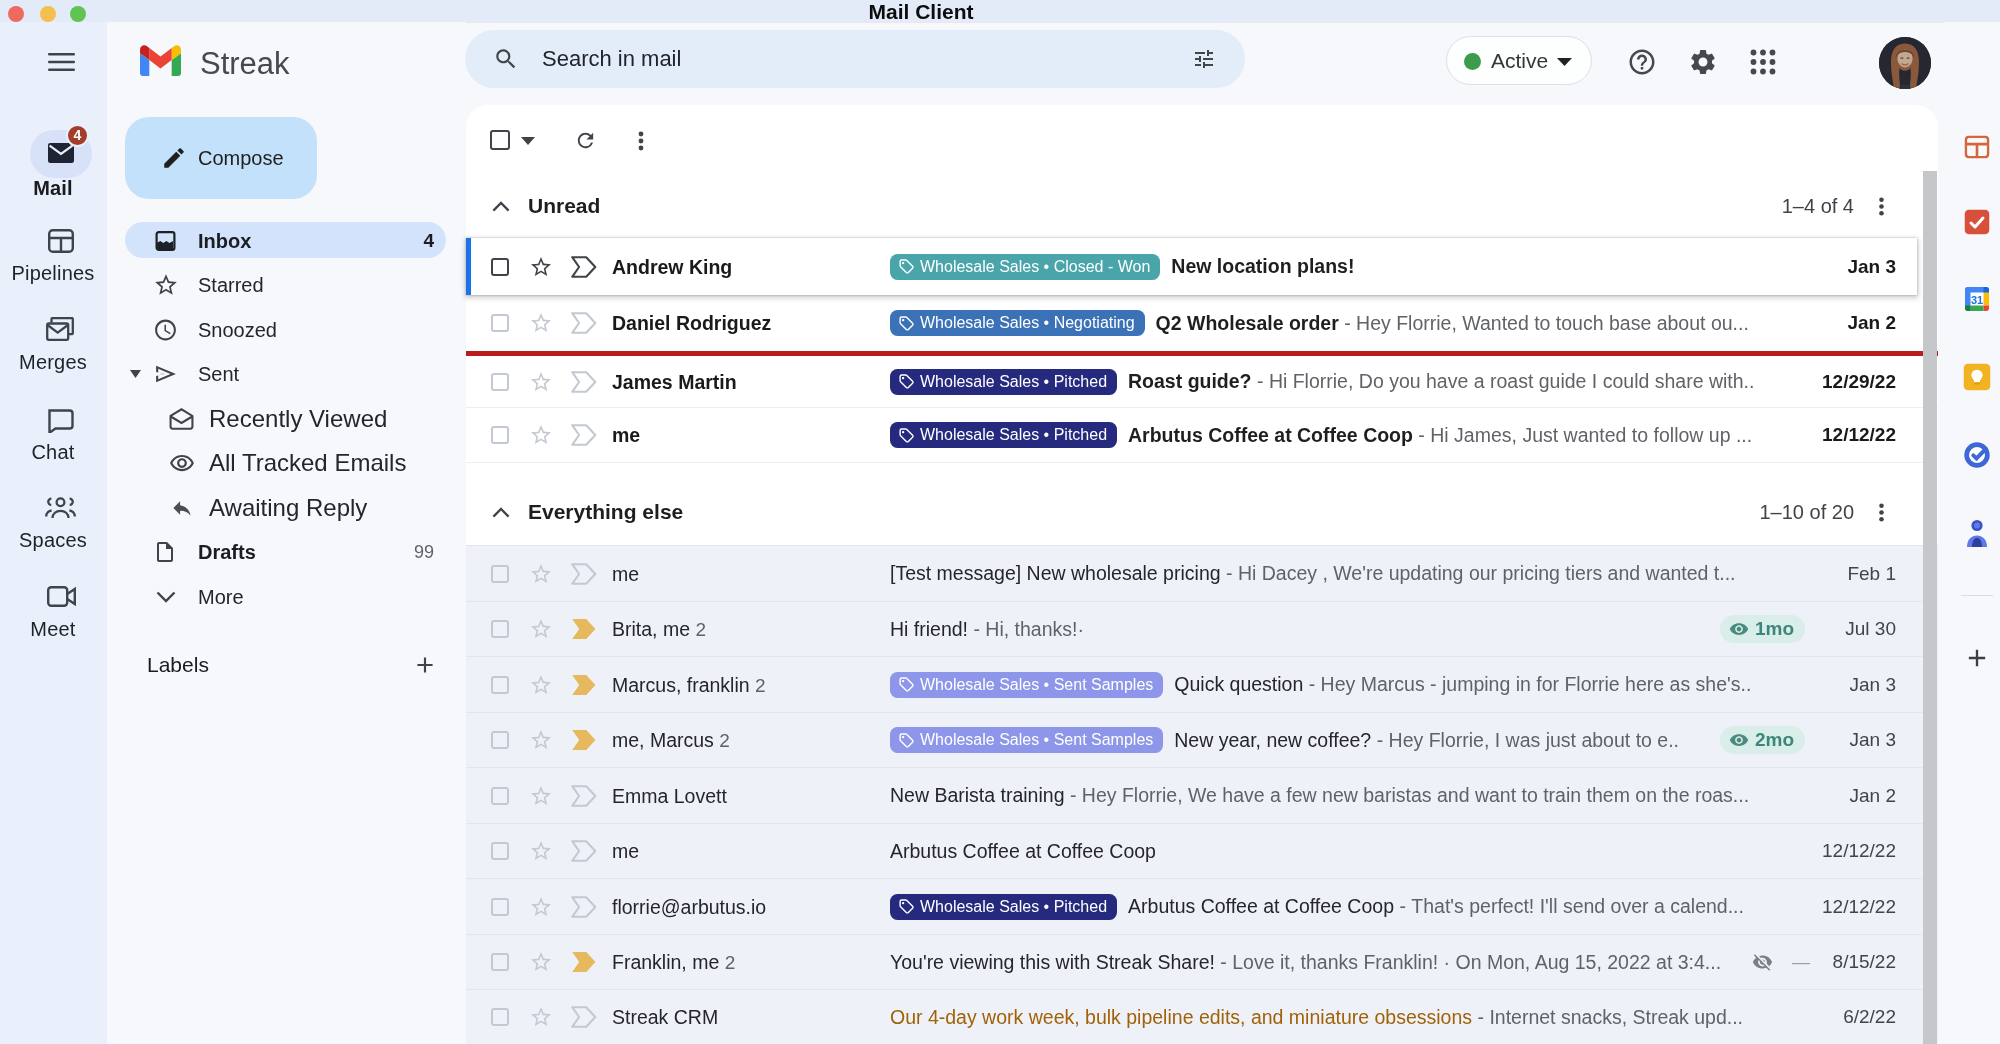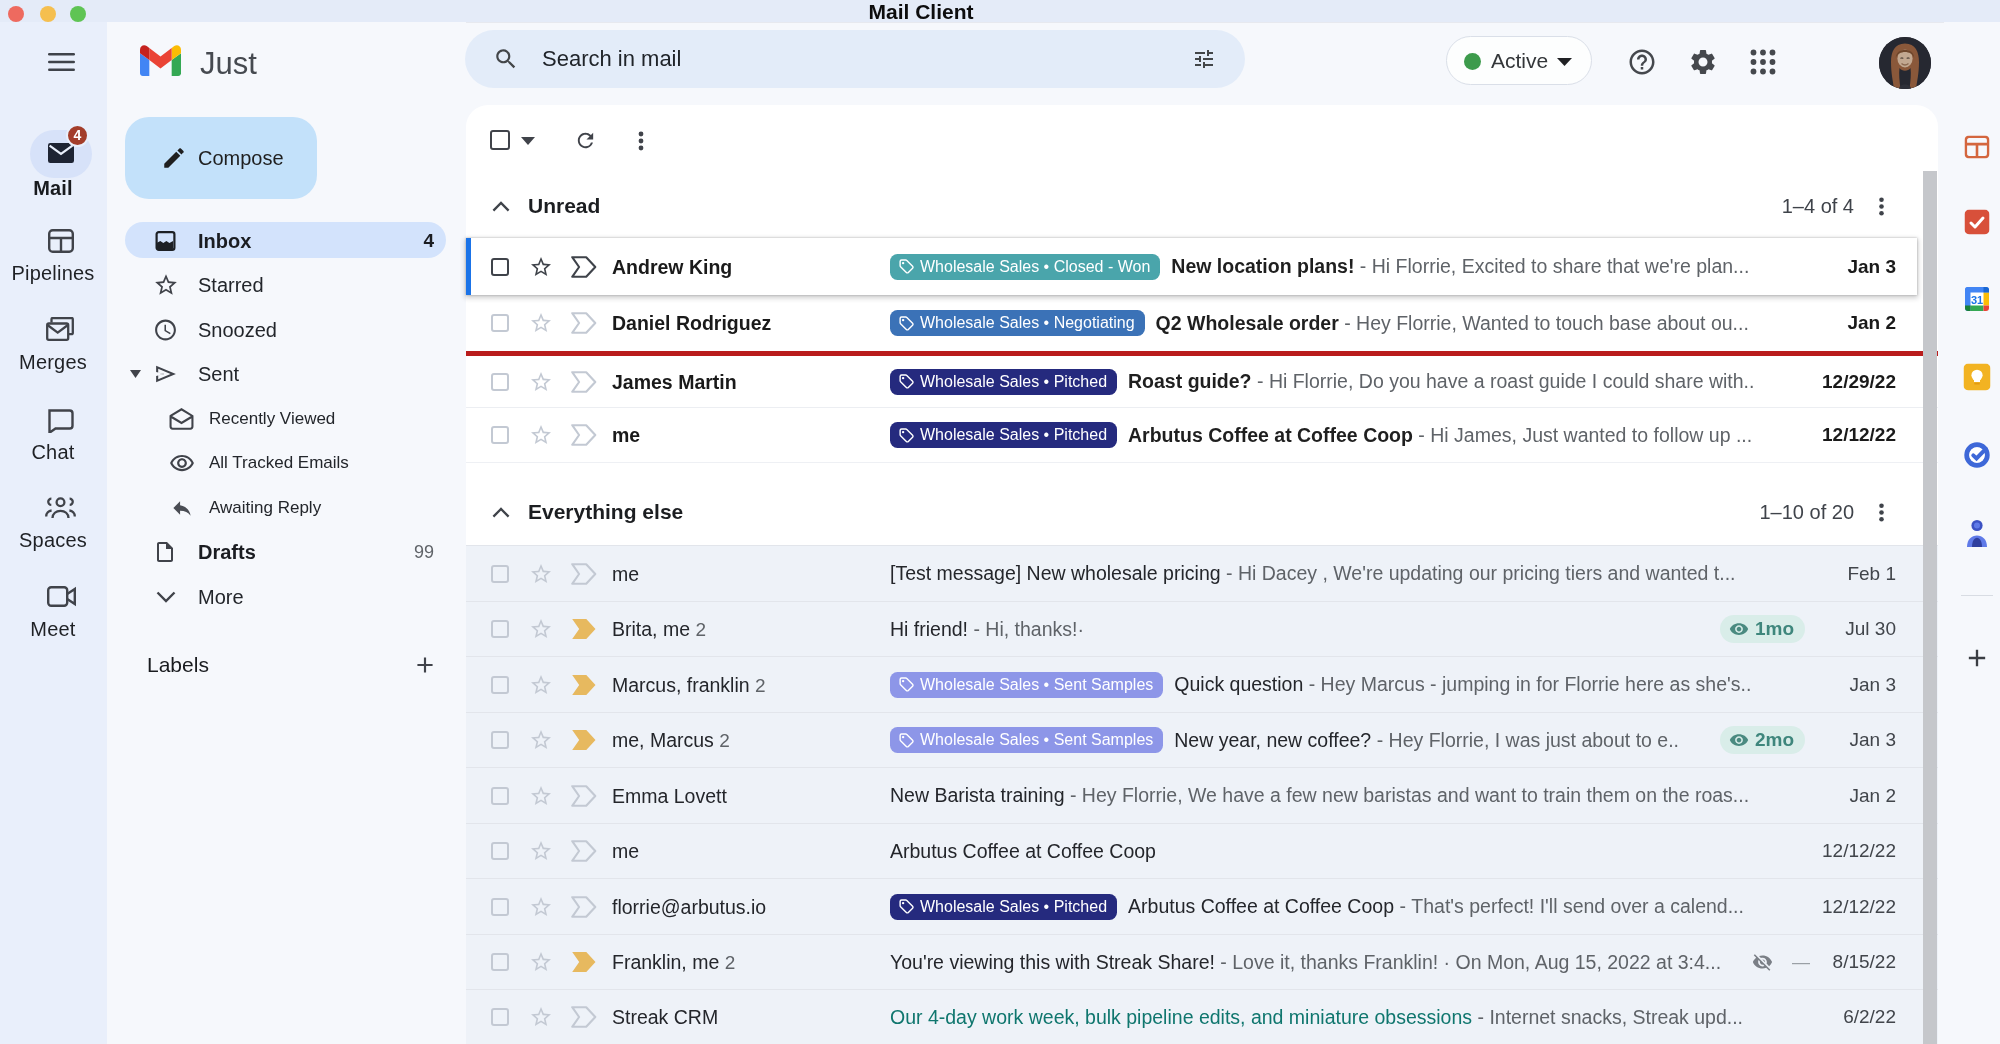--- a/index.html
+++ b/index.html
@@ -15,21 +15,21 @@
 .rail .item{position:absolute;left:0;width:106px;text-align:center}
 .raillabel{font-size:20px;color:#1f2125;letter-spacing:.2px}
 
 .drawer{position:absolute;left:107px;top:22px;width:359px;height:1022px;background:#f6f8fc}
 .compose{position:absolute;left:18px;top:95px;width:192px;height:82px;background:#c3e1fa;border-radius:24px}
 .compose .txt{position:absolute;left:73px;top:0;line-height:82px;font-size:20px;font-weight:500;color:#1f1f1f}
 .navitem{position:absolute;left:0;width:360px;height:45px}
 .navitem .ic{position:absolute;left:46px;top:50%;transform:translateY(-50%)}
 .navitem .ic2{position:absolute;left:62px;top:50%;transform:translateY(-50%)}
 .navitem .lbl{position:absolute;left:91px;top:50%;transform:translateY(-50%);font-size:20px;color:#23262b}
-.navitem .lbl2{position:absolute;left:102px;top:50%;transform:translateY(-50%);font-size:17px;color:#23262b}
+.navitem .lbl2{position:absolute;left:102px;top:50%;transform:translateY(-50%);font-size:24px;color:#23262b}
 .navitem .cnt{position:absolute;right:33px;top:50%;transform:translateY(-50%);font-size:18px;color:#5f6368}
 .inboxpill{position:absolute;left:18px;top:200px;width:321px;height:36px;background:#d3e3fc;border-radius:18px}
 
 .search{position:absolute;left:465px;top:30px;width:780px;height:58px;background:#e3ecf9;border-radius:29px}
 .search .ph{position:absolute;left:77px;top:0;line-height:58px;font-size:22px;color:#20242a}
 .activepill{position:absolute;left:1446px;top:36px;width:146px;height:49px;background:#fdfefe;border:1.5px solid #dadfe8;border-radius:25px}
 .activepill .dot{position:absolute;left:17px;top:16px;width:17px;height:17px;border-radius:50%;background:#3d9b4c}
 .activepill .txt{position:absolute;left:44px;top:0;line-height:47px;font-size:21px;font-weight:500;color:#333639}
 .avatar{position:absolute;left:1879px;top:37px;width:52px;height:52px;border-radius:50%;overflow:hidden;background:#2b2b33}
 
@@ -244,21 +244,21 @@
     </svg>
 </div>
 
 <svg class="abs" style="left:140px;top:45px" width="41" height="31" viewBox="0 0 49.4 37.25">
     <path fill="#4285f4" d="M3.37 37.25h7.86V18.16L0 9.74v24.14c0 1.86 1.51 3.37 3.37 3.37z"></path>
     <path fill="#34a853" d="M38.17 37.25h7.86c1.86 0 3.37-1.51 3.37-3.37V9.74l-11.23 8.42z"></path>
     <path fill="#fbbc04" d="M38.17 3.56v14.6l11.23-8.42V5.25c0-4.17-4.76-6.55-8.09-4.05z"></path>
     <path fill="#ea4335" d="M11.23 18.16V3.56L24.7 13.66 38.17 3.56v14.6L24.7 28.26z"></path>
     <path fill="#c5221f" d="M0 5.25v4.49l11.23 8.42V3.56L8.09 1.2C4.76-1.3 0 1.08 0 5.25z"></path>
   </svg>
-<div class="abs" style="left:200px;top:46px;font-size:31px;color:#464a50">Just</div>
+<div class="abs" style="left:200px;top:46px;font-size:31px;color:#464a50">Streak</div>
 
 <div class="card">
 
   <div class="abs" style="left:24px;top:25px;width:20px;height:20px;border:2px solid #40434a;border-radius:3px"></div>
   <svg class="abs" style="left:55px;top:32px" width="14" height="8" viewBox="0 0 14 8">
       <path fill="#40434a" d="M0 0h14L7 8z"></path>
     </svg>
   <svg class="abs" style="left:108px;top:24px" width="23" height="23" viewBox="0 0 24 24">
       <path fill="#40434a" d="M17.65 6.35A7.958 7.958 0 0 0 12 4c-4.42 0-7.99 3.58-7.99 8s3.57 8 7.99 8c3.73 0 6.84-2.55 7.73-6h-2.08a5.99 5.99 0 0 1-5.65 4c-3.31 0-6-2.69-6-6s2.69-6 6-6c1.66 0 3.14.69 4.22 1.78L13 11h7V4l-2.35 2.35z"></path>
     </svg>
@@ -294,21 +294,20 @@
       <svg class="abs" style="left:104px;top:50%;transform:translateY(-50%)" width="27" height="22" viewBox="0 0 27 22">
         <path fill="none" stroke="#3f434a" stroke-width="2.1" stroke-linejoin="round" d="M2.2 1.2h14L25.3 11l-9.1 9.8h-14l6.9-9.8z"></path>
       </svg>
       <span class="sender">Andrew King</span>
       <div class="main" style="right:164px">
         <span class="badge" style="background:#4aa5ab"><svg width="17" height="17" viewBox="0 0 24 24">
             <path fill="none" stroke="#fff" stroke-width="2" d="M20.6 11.6l-8.2-8.2c-.36-.36-.9-.6-1.4-.6H5c-1.1 0-2 .9-2 2v6c0 .5.24 1.04.6 1.4l8.2 8.2c.78.78 2.02.78 2.8 0l6-6c.78-.78.78-2.02 0-2.8z"></path>
             <circle cx="7.2" cy="7.2" r="1.7" fill="#fff"></circle>
           </svg>Wholesale Sales • Closed - Won</span>
         <span class="subj">New location plans!</span>
-        <span class="prev">&nbsp;-&nbsp;Hi Florrie, Excited to share that we're plan...</span>
       </div>
       <span class="date" style="right:21px">Jan 3</span>
     </div>
   <div class="row unread" style="top:190px;height:56px;background:#fff">
       <div class="cb" style="border-color:#c3c9d3"></div>
       <svg class="abs" style="left:63px;top:50%;transform:translateY(-50%)" width="24" height="24" viewBox="0 0 24 24">
         <path fill="#c3c9d3" d="M22 9.24l-7.19-.62L12 2 9.19 8.63 2 9.24l5.46 4.73L5.82 21 12 17.27 18.18 21l-1.63-7.03L22 9.24zM12 15.4l-3.76 2.27 1-4.28-3.32-2.88 4.38-.38L12 6.1l1.71 4.04 4.38.38-3.32 2.88 1 4.28L12 15.4z"></path>
       </svg>
       <svg class="abs" style="left:104px;top:50%;transform:translateY(-50%)" width="27" height="22" viewBox="0 0 27 22">
         <path fill="none" stroke="#c3c9d3" stroke-width="2.1" stroke-linejoin="round" d="M2.2 1.2h14L25.3 11l-9.1 9.8h-14l6.9-9.8z"></path>
@@ -520,21 +519,21 @@
   <div class="row readrow" style="top:884px;height:55px">
       <div class="cb" style="border-color:#c3c9d3"></div>
       <svg class="abs" style="left:63px;top:50%;transform:translateY(-50%)" width="24" height="24" viewBox="0 0 24 24">
         <path fill="#c3c9d3" d="M22 9.24l-7.19-.62L12 2 9.19 8.63 2 9.24l5.46 4.73L5.82 21 12 17.27 18.18 21l-1.63-7.03L22 9.24zM12 15.4l-3.76 2.27 1-4.28-3.32-2.88 4.38-.38L12 6.1l1.71 4.04 4.38.38-3.32 2.88 1 4.28L12 15.4z"></path>
       </svg>
       <svg class="abs" style="left:104px;top:50%;transform:translateY(-50%)" width="27" height="22" viewBox="0 0 27 22">
         <path fill="none" stroke="#c3c9d3" stroke-width="2.1" stroke-linejoin="round" d="M2.2 1.2h14L25.3 11l-9.1 9.8h-14l6.9-9.8z"></path>
       </svg>
       <span class="sender" style="color:#24262b">Streak CRM</span>
       <div class="main" style="">
-        <span class="subj" style="color:#0f766e">Our 4-day work week, bulk pipeline edits, and miniature obsessions</span>
+        <span class="subj" style="color:#a16207">Our 4-day work week, bulk pipeline edits, and miniature obsessions</span>
         <span class="prev">&nbsp;-&nbsp;Internet snacks, Streak upd...</span>
       </div>
       <span class="date">6/2/22</span>
     </div>
 </div>
 
 <div class="scrollbar"></div>
 
 <div class="sidebar">
 

